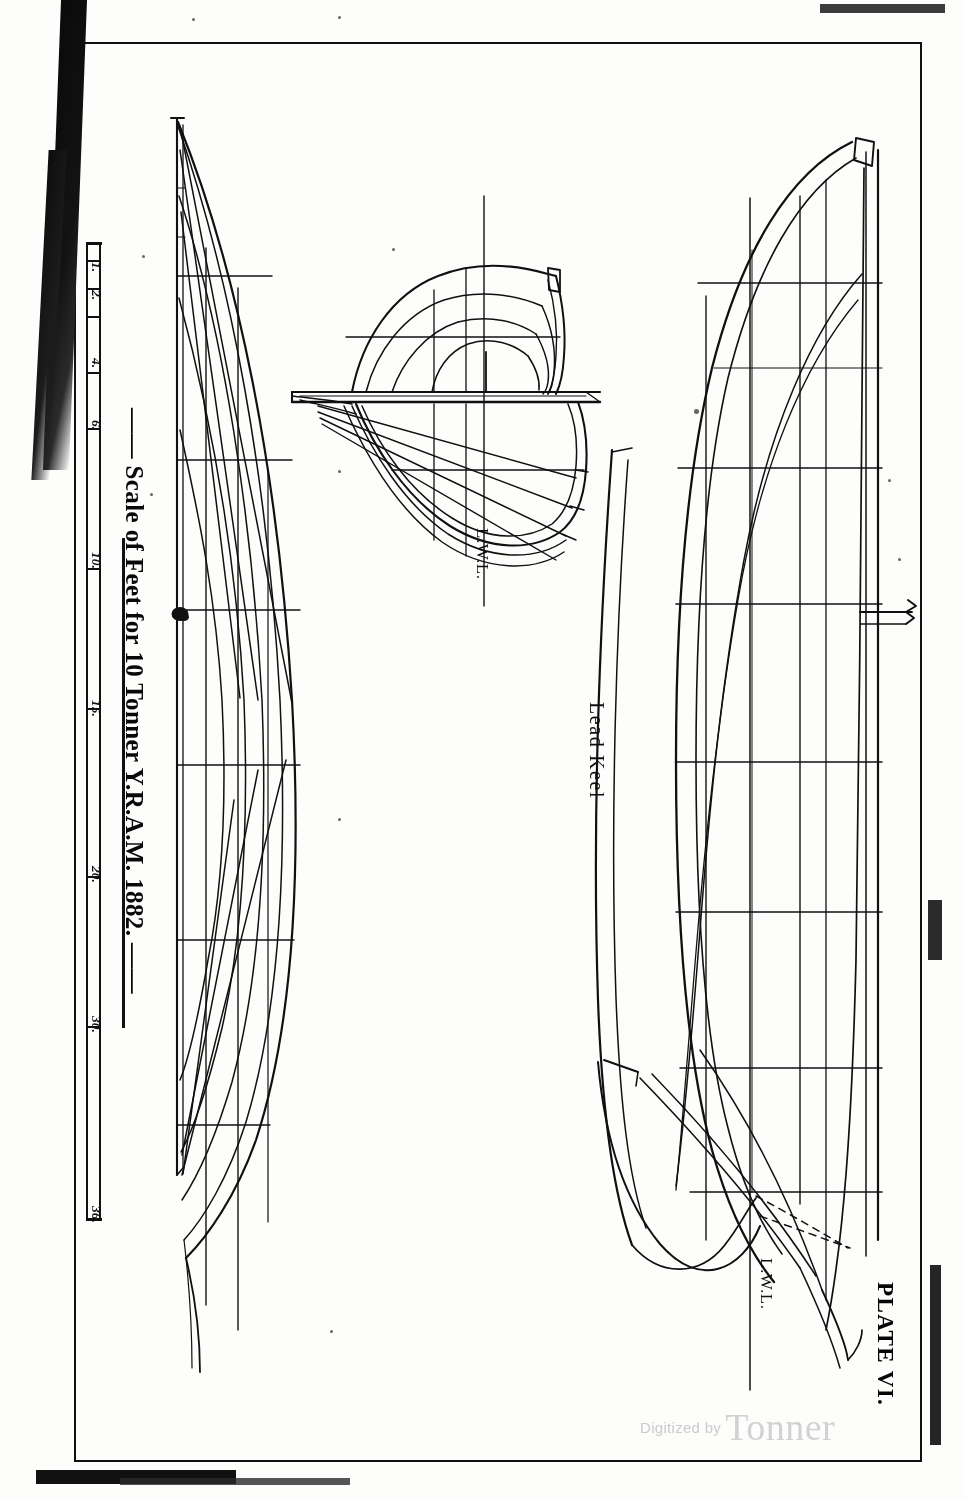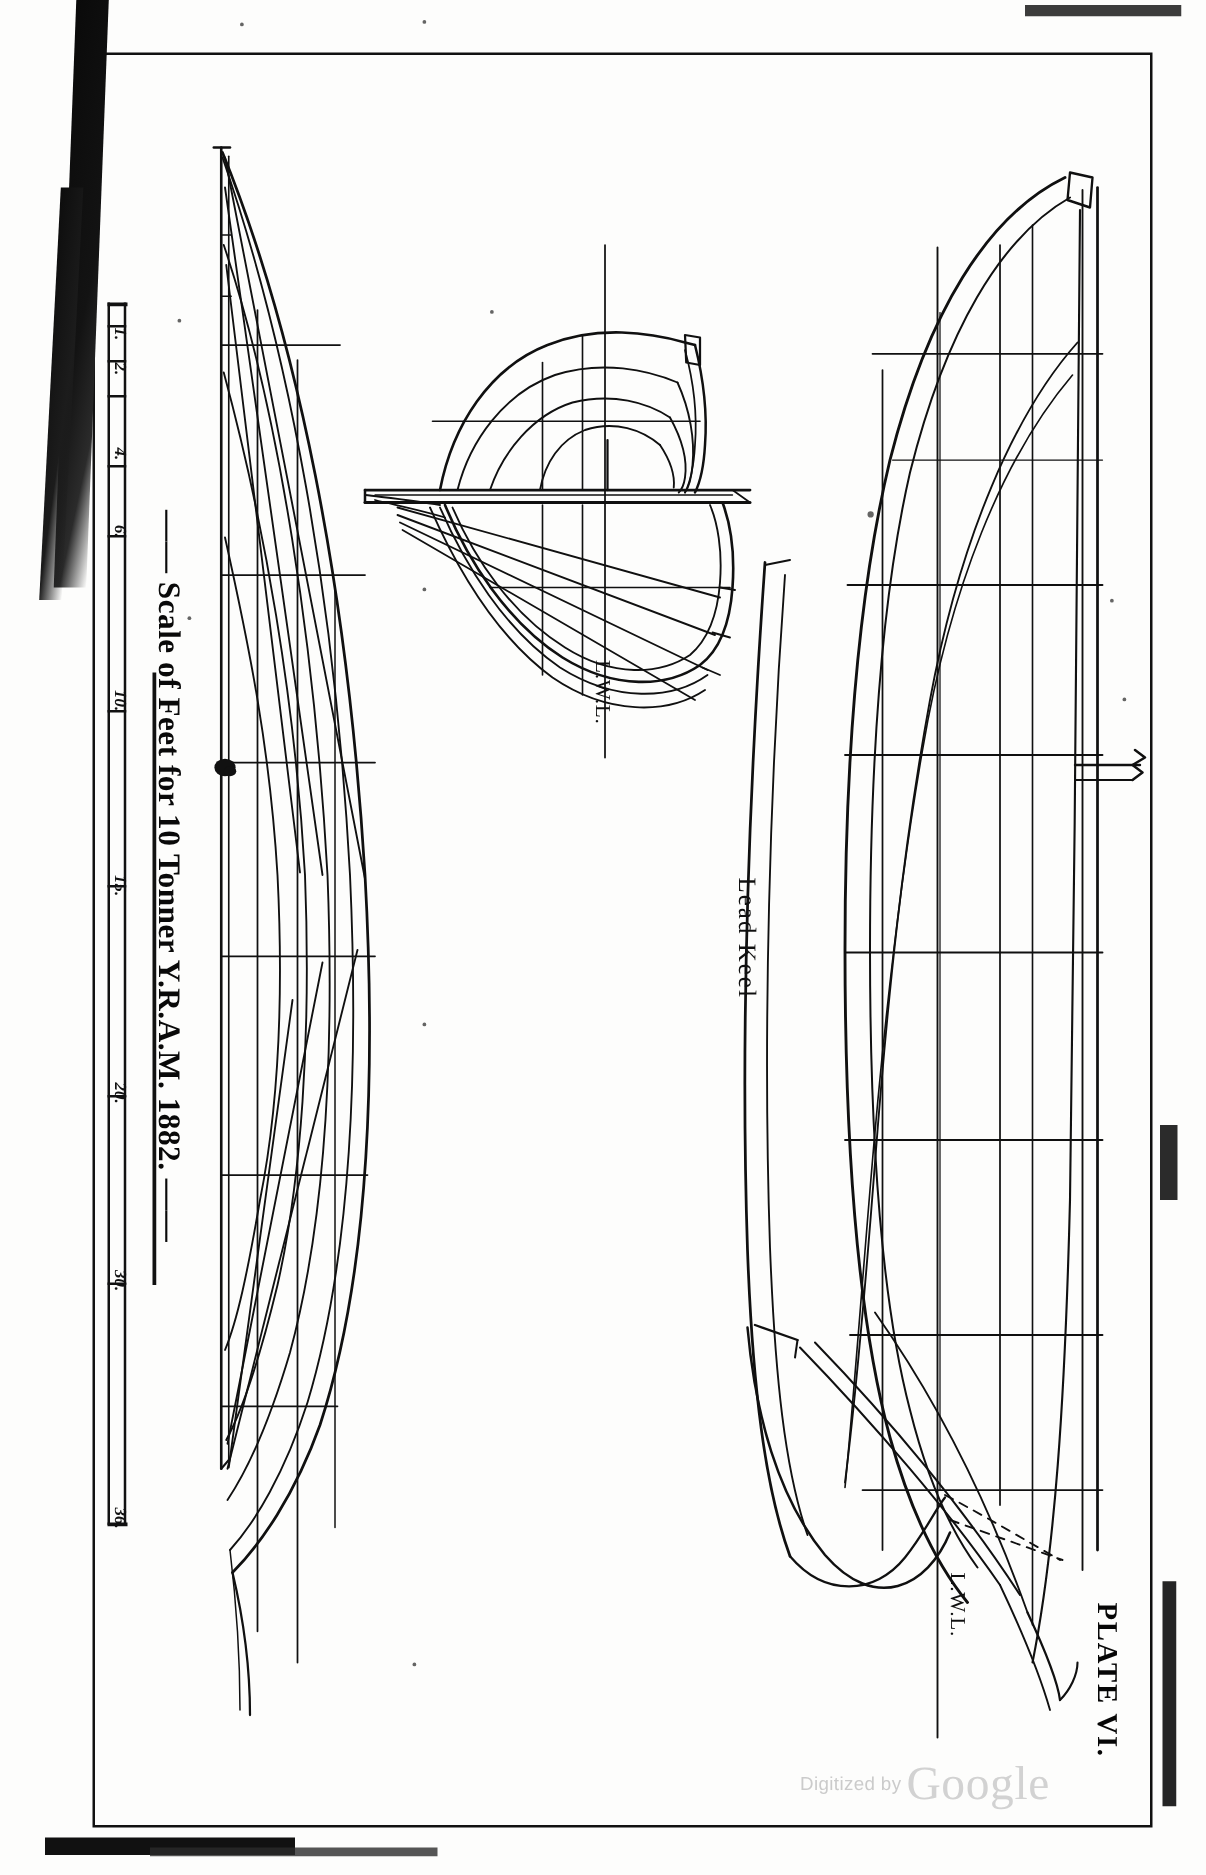--- a/index.html
+++ b/index.html
@@ -396,16 +396,16 @@
 
   <div class="vtext lbl-lwl" style="left:492px;top:528px;transform:rotate(90deg);">L.W.L.</div>
 
   <div class="vtext lbl-lwl" style="left:776px;top:1258px;transform:rotate(90deg);">L.W.L.</div>
 
   <div class="vtext lbl-leadkeel" style="left:608px;top:702px;transform:rotate(90deg);">Lead Keel</div>
 
   <div class="vtext lbl-plate" style="left:898px;top:1282px;transform:rotate(90deg);">PLATE VI.</div>
 
   <div class="watermark">
-    <span class="wm-small">Digitized by</span><span class="wm-big">Google</span>
+    <span class="wm-small">Digitized by</span><span class="wm-big">Tonner</span>
   </div>
 
 </div>
 
 </body></html>

